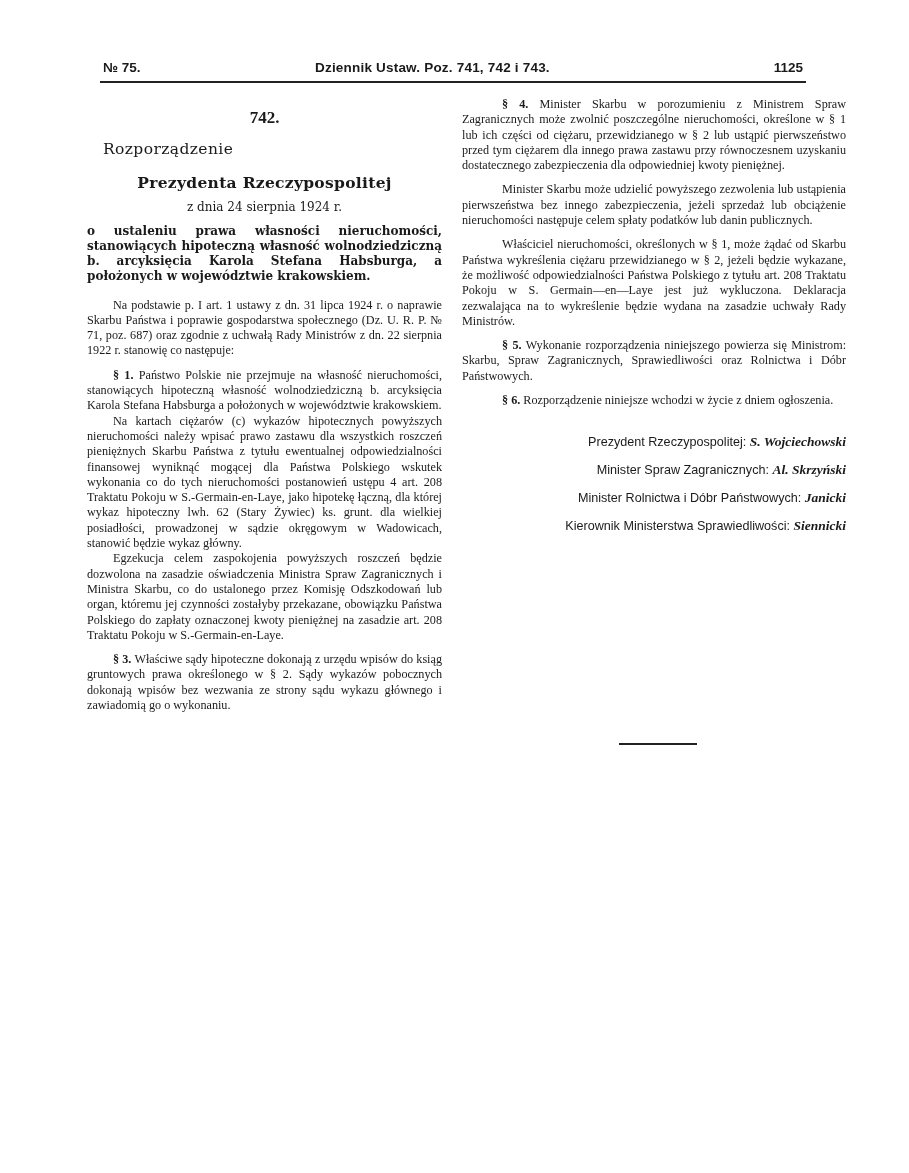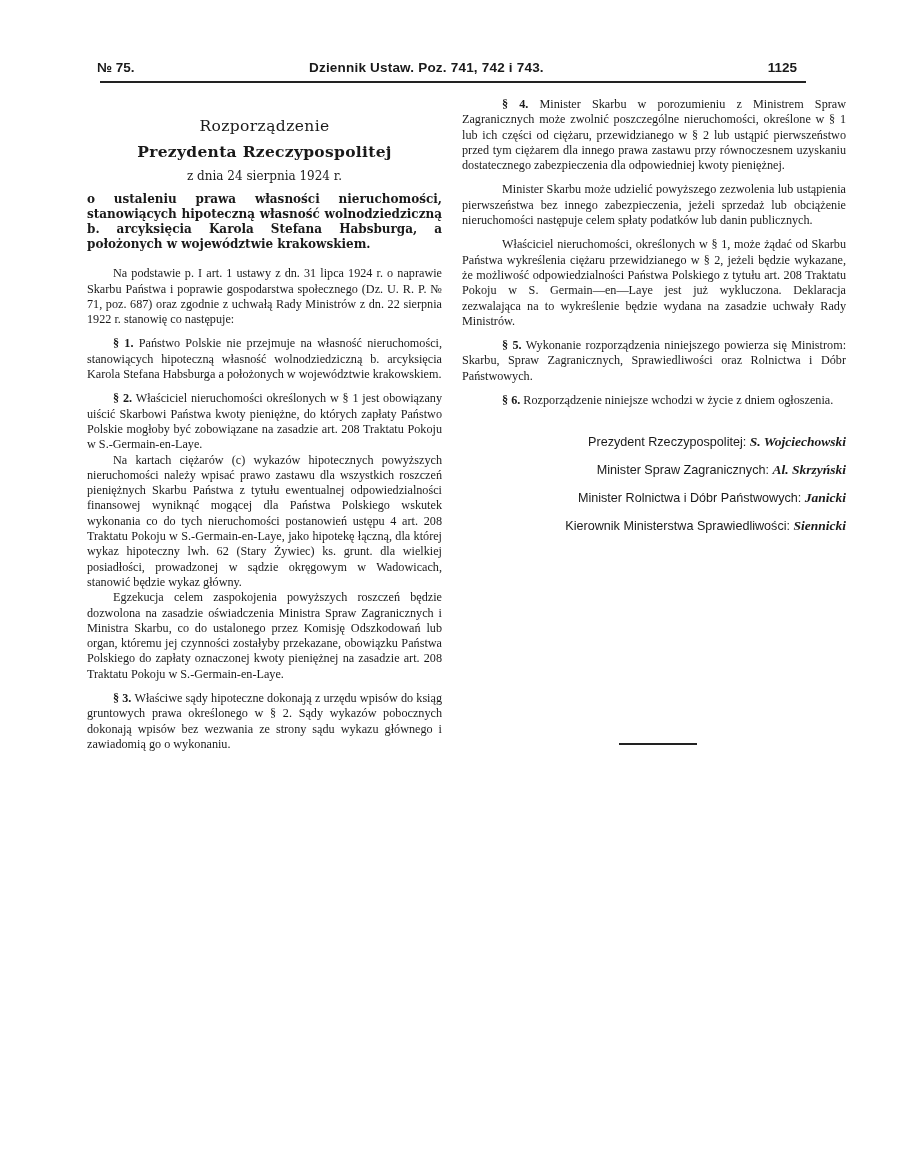--- a/index.html
+++ b/index.html
@@ -1,35 +1,35 @@
 <!DOCTYPE html>
 <html><head>
 <meta charset="utf-8">
 <style>
   html, body { margin: 0; padding: 0; background: #ffffff; }
   body { width: 909px; height: 1173px; position: relative; overflow: hidden;
          font-family: "DejaVu Sans", sans-serif; color: #1a1a1a; }
   .page { position: absolute; left: 0; top: 0; width: 909px; height: 1173px; }
 
-  .header { position: absolute; top: 60px; left: 97px; width: 700px; height: 22px;
+  .header { position: absolute; top: 60px; left: 103px; width: 700px; height: 22px;
             font-family: "Liberation Sans", sans-serif; font-size: 13.5px; font-weight: bold; }
   .header .num { position: absolute; left: 0; top: 0; }
   .header .title { position: absolute; left: 212px; top: 0; letter-spacing: 0.2px; }
   .header .page-no { position: absolute; right: 0; top: 0; }
   .rule { position: absolute; top: 81px; left: 100px; width: 706px; height: 2px; background: #222; }
 
   .col { position: absolute; font-family: "Liberation Sans", sans-serif; font-size: 12.2px;
          line-height: 15.3px; text-align: justify; }
   .col-left { left: 87px; top: 110px; width: 355px; }
   .col-right { left: 462px; top: 97px; width: 384px; }
 
   .pos-no { text-align: center; font-family: "Liberation Serif", serif; font-weight: bold;
             font-size: 17px; margin: 0 0 10px 0; }
-  .act-type { text-align: center; font-family: "DejaVu Serif", serif; font-size: 15.5px;
-              line-height: 17px; margin: 8px; letter-spacing: 0.4px; }
+  .act-type { text-align: left; font-family: "DejaVu Serif", serif; font-size: 15.5px;
+              line-height: 17px; margin: 16px; letter-spacing: 0.4px; }
   .act-issuer { text-align: center; font-family: "DejaVu Serif", serif; font-weight: bold;
                 font-size: 15.5px; line-height: 18px; margin: 0 0 8px 0; letter-spacing: 0.3px; }
   .act-date { text-align: center; font-family: "DejaVu Serif", serif; font-size: 12px;
               margin: 0 0 8px 0; }
   .act-subject { font-family: "DejaVu Serif", serif; font-weight: bold; font-size: 12px;
                  line-height: 15px; text-align: justify; margin: 0 0 14px 0; }
 
   p { margin: 0; }
   .para { text-indent: 26px; font-family: Liberation Serif, serif; }
   .gap { margin-top: 9px; }
@@ -48,36 +48,33 @@
 <div class="page">
 
   <div class="header">
     <span class="num">№ 75.</span>
     <span class="title">Dziennik Ustaw. Poz. 741, 742 i 743.</span>
     <span class="page-no">1125</span>
   </div>
   <div class="rule"></div>
 
   <div class="col col-left">
+    <p class="pos-no">742.</p>
     <p class="act-type">Rozporządzenie</p>
     <p class="act-issuer">Prezydenta Rzeczypospolitej</p>
     <p class="act-date">z dnia 24 sierpnia 1924 r.</p>
     <p class="act-subject">o ustaleniu prawa własności nieruchomości, stanowiących hipoteczną własność wolnodziedziczną b. arcyksięcia Karola Stefana Habsburga, a położonych w województwie krakowskiem.</p>
 
     <p class="para">Na podstawie p. I art. 1 ustawy z dn. 31 lipca 1924 r. o naprawie Skarbu Państwa i poprawie gospodarstwa społecznego (Dz. U. R. P. № 71, poz. 687) oraz zgodnie z uchwałą Rady Ministrów z dn. 22 sierpnia 1922 r. stanowię co następuje:</p>
 
     <p class="para gap">
       <span class="sect">§ 1.</span>
       <span>Państwo Polskie nie przejmuje na własność nieruchomości, stanowiących hipoteczną własność wolnodziedziczną b. arcyksięcia Karola Stefana Habsburga a położonych w województwie krakowskiem.</span>
     </p>
 
-    <p class="para gap">
-      <span class="sect">§ 2.</span>
-      <span>Właściciel nieruchomości określonych w § 1 jest obowiązany uiścić Skarbowi Państwa kwoty pieniężne, do których zapłaty Państwo Polskie mogłoby być zobowiązane na zasadzie art. 208 Traktatu Pokoju w S.-Germain-en-Laye.</span>
-    </p>
     <p class="para">Na kartach ciężarów (c) wykazów hipotecznych powyższych nieruchomości należy wpisać prawo zastawu dla wszystkich roszczeń pieniężnych Skarbu Państwa z tytułu ewentualnej odpowiedzialności finansowej wyniknąć mogącej dla Państwa Polskiego wskutek wykonania co do tych nieruchomości postanowień ustępu 4 art. 208 Traktatu Pokoju w S.-Germain-en-Laye, jako hipotekę łączną, dla której wykaz hipoteczny lwh. 62 (Stary Żywiec) ks. grunt. dla wielkiej posiadłości, prowadzonej w sądzie okręgowym w Wadowicach, stanowić będzie wykaz główny.</p>
     <p class="para">Egzekucja celem zaspokojenia powyższych roszczeń będzie dozwolona na zasadzie oświadczenia Ministra Spraw Zagranicznych i Ministra Skarbu, co do ustalonego przez Komisję Odszkodowań lub organ, któremu jej czynności zostałyby przekazane, obowiązku Państwa Polskiego do zapłaty oznaczonej kwoty pieniężnej na zasadzie art. 208 Traktatu Pokoju w S.-Germain-en-Laye.</p>
 
     <p class="para gap">
       <span class="sect">§ 3.</span>
       <span>Właściwe sądy hipoteczne dokonają z urzędu wpisów do ksiąg gruntowych prawa określonego w § 2. Sądy wykazów pobocznych dokonają wpisów bez wezwania ze strony sądu wykazu głównego i zawiadomią go o wykonaniu.</span>
     </p>
   </div>
 
   <div class="col col-right">

